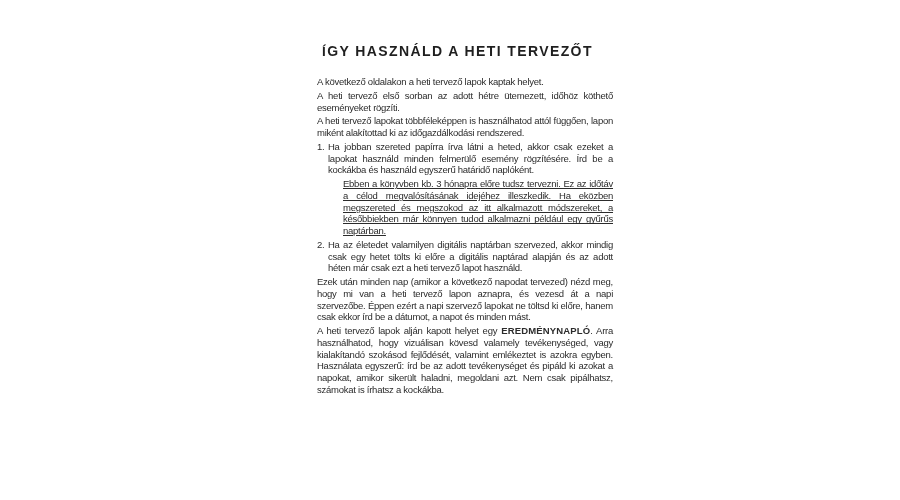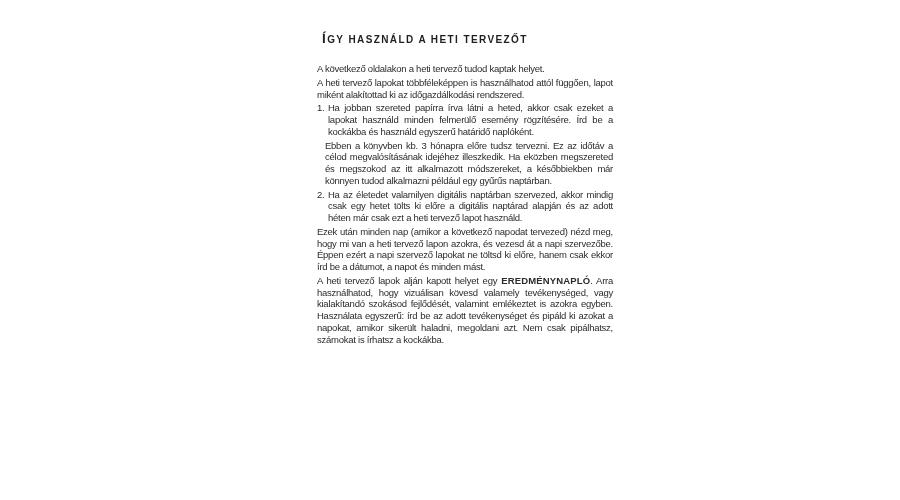--- a/index.html
+++ b/index.html
@@ -23,24 +23,24 @@
     background: #ffffff;
   }
   .text-column {
     position: absolute;
     left: 317px;
     top: 31px;
     width: 296px;
     color: #2b2b2b;
   }
   .doc-title {
-    font-size: 10px;
+    font-size: 14px;
     font-weight: 700;
     letter-spacing: 1.4px;
-    margin: 0 0 17px 5px;
+    margin: 12px 0 17px 5px;
     color: #1f1f1f;
     white-space: nowrap;
   }
   .doc-title::first-letter {
     font-size: 13.5px;
     letter-spacing: 1.4px;
   }
   .blocks {
     font-size: 9.5px;
     line-height: 11.7px;
@@ -55,39 +55,41 @@
     position: relative;
     padding-left: 11px;
   }
   .kind-list-item .marker {
     position: absolute;
     left: 0;
     top: 0;
     text-align: left;
   }
   .kind-list-continuation {
-    margin-left: 8px;
+    margin-left: 26px;
+    text-decoration: underline;
   }
   .run-italic {
     font-style: italic;
   }
   .run-bold {
     font-weight: 700;
     letter-spacing: 0.15px;
   }
 </style>
 </head>
 <body>
 
 <div class="page">
   <div class="text-column">
     <h1 class="doc-title">ÍGY HASZNÁLD A HETI TERVEZŐT</h1>
     <div class="blocks">
-        <p class="block kind-paragraph"><span class="run">A következő oldalakon a heti tervező tudod kaptak helyet.</span></p>
-        <p class="block kind-paragraph"><span class="run">A heti tervező lapokat többféleképpen is használhatod attól függően, lapot miként alakítottad ki az időgazdálkodási rendszered.</span></p>
+        <p class="block kind-paragraph"><span class="run">A következő oldalakon a heti tervező lapok kaptak helyet.</span></p>
+        <p class="block kind-paragraph"><span class="run">A heti tervező első sorban az adott hétre ütemezett, időhöz köthető eseményeket rögzíti.</span></p>
+        <p class="block kind-paragraph"><span class="run">A heti tervező lapokat többféleképpen is használhatod attól függően, lapon miként alakítottad ki az időgazdálkodási rendszered.</span></p>
         <p class="block kind-list-item"><span class="marker">1.</span><span class="run">Ha jobban szereted papírra írva látni a heted, akkor csak ezeket a lapokat használd minden felmerülő esemény rögzítésére. Írd be a kockákba és használd egyszerű határidő naplóként.</span></p>
         <p class="block kind-list-continuation"><span class="run">Ebben a könyvben kb. 3 hónapra előre tudsz tervezni. Ez az időtáv a célod megvalósításának idejéhez illeszkedik. Ha eközben megszereted és megszokod az itt alkalmazott módszereket, a későbbiekben már könnyen tudod alkalmazni például egy gyűrűs naptárban.</span></p>
         <p class="block kind-list-item"><span class="marker">2.</span><span class="run">Ha az életedet valamilyen digitális naptárban szervezed, akkor mindig csak egy hetet tölts ki előre a digitális naptárad alapján és az adott héten már csak ezt a heti tervező lapot használd.</span></p>
-        <p class="block kind-paragraph"><span class="run">Ezek után minden nap (amikor a következő napodat tervezed) nézd meg, hogy mi van a heti tervező lapon azokra, és vezesd át a napi szervezőbe. Éppen ezért a napi szervező lapokat ne töltsd ki előre, hanem csak ekkor írd be a dátumot, a napot és minden mást.</span></p>
+        <p class="block kind-paragraph"><span class="run">Ezek után minden nap (amikor a következő napodat tervezed) nézd meg, hogy mi van a heti tervező lapon aznapra, és vezesd át a napi szervezőbe. Éppen ezért a napi szervező lapokat ne töltsd ki előre, hanem csak ekkor írd be a dátumot, a napot és minden mást.</span></p>
         <p class="block kind-paragraph"><span class="run">A heti tervező lapok alján kapott helyet egy </span><span class="run-bold">EREDMÉNYNAPLÓ</span><span class="run">. Arra használhatod, hogy vizuálisan kövesd valamely tevékenységed, vagy kialakítandó szokásod fejlődését, valamint emlékeztet is azokra egyben. Használata egyszerű: írd be az adott tevékenységet és pipáld ki azokat a napokat, amikor sikerült haladni, megoldani azt. Nem csak pipálhatsz, számokat is írhatsz a kockákba.</span></p>
       </div>
   </div>
 </div>
 
 </body></html>

